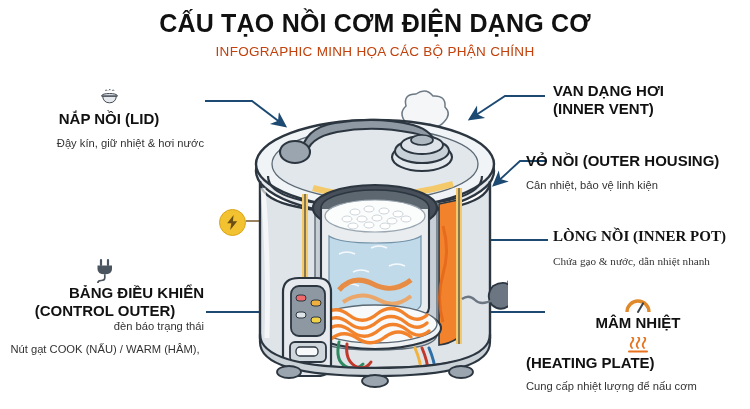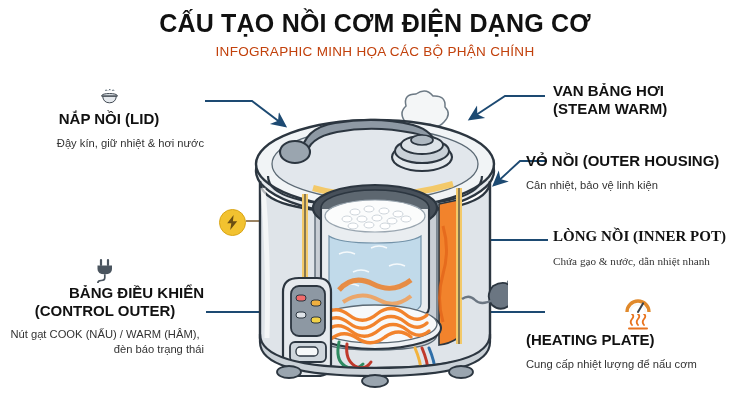--- a/index.html
+++ b/index.html
@@ -248,27 +248,27 @@
       <span class="ico">
         <svg width="22" height="26" viewBox="0 0 22 26">
           <path d="M7,2 v5 M14,2 v5" stroke="#4a545e" stroke-width="2.2" stroke-linecap="round"></path>
           <path d="M3.5,7.5 h14.5 v3.4 q0,5.4 -7.2,5.4 q-7.3,0 -7.3,-5.4 z" fill="#4a545e"></path>
           <path d="M10.8,16.3 v3.2 q0,3 -3.6,3 q-3.4,0 -3.4,2.6" fill="none" stroke="#4a545e" stroke-width="1.7"></path>
         </svg>
       </span>
     </div>
     <div class="head" style="text-align:right;">BẢNG ĐIỀU KHIỂN</div>
     <div class="head" style="text-align:center;">(CONTROL OUTER)</div>
+    <div class="sub" style="text-align:right;margin-top:0;">đèn báo trạng thái</div>
     <div class="sub" style="text-align:center;">Nút gạt COOK (NẤU) / WARM (HÂM),</div>
-    <div class="sub" style="text-align:right;margin-top:0;">đèn báo trạng thái</div>
   </div>
 
   <div class="callout right-block" style="left:553px;top:82px;width:195px;">
-    <div class="head">VAN BẢNG HƠI</div>
-    <div class="head">(STEAM WARM)</div>
+    <div class="head">VAN DẠNG HƠI</div>
+    <div class="head">(INNER VENT)</div>
   </div>
 
   <div class="callout right-block" style="left:526px;top:152px;width:224px;">
     <div class="head">VỎ NỒI (OUTER HOUSING)</div>
     <div class="sub">Cân nhiệt, bảo vệ linh kiện</div>
   </div>
 
   <div class="callout right-block" style="left:553px;top:228px;width:197px;font-family:Liberation Serif, serif;">
     <div class="head">LÒNG NỒI (INNER POT)</div>
     <div class="sub">Chứa gạo &amp; nước, dẫn nhiệt nhanh</div>
@@ -278,20 +278,21 @@
     <div class="hdrow" style="margin-bottom:1px;">
       <span class="ico">
         <svg width="26" height="17" viewBox="0 0 26 17">
           <path d="M2,16 a11,11 0 0 1 22,0" fill="none" stroke="#e0892b" stroke-width="3.4"></path>
           <path d="M5.4,16 a7.6,7.6 0 0 1 15.2,0" fill="none" stroke="#f6f8f9" stroke-width="2"></path>
           <path d="M13,16 L18,7.4" stroke="#3a434c" stroke-width="2" stroke-linecap="round"></path>
         </svg>
       </span>
     </div>
     <div class="hdrow">
+      <span class="head">MÂM NHIỆT</span>
       <span class="ico">
         <svg width="20" height="17" viewBox="0 0 20 17">
           <path d="M4,11 q-2.6,-3 0,-6 q2.6,-3 0,-5" fill="none" stroke="#e8731e" stroke-width="1.8" stroke-linecap="round"></path>
           <path d="M10,11 q-2.6,-3 0,-6 q2.6,-3 0,-5" fill="none" stroke="#e8731e" stroke-width="1.8" stroke-linecap="round"></path>
           <path d="M16,11 q-2.6,-3 0,-6 q2.6,-3 0,-5" fill="none" stroke="#e8731e" stroke-width="1.8" stroke-linecap="round"></path>
           <path d="M1,14.6 h18" stroke="#e8731e" stroke-width="2" stroke-linecap="round"></path>
         </svg>
       </span>
     </div>
     <div class="head">(HEATING PLATE)</div>

